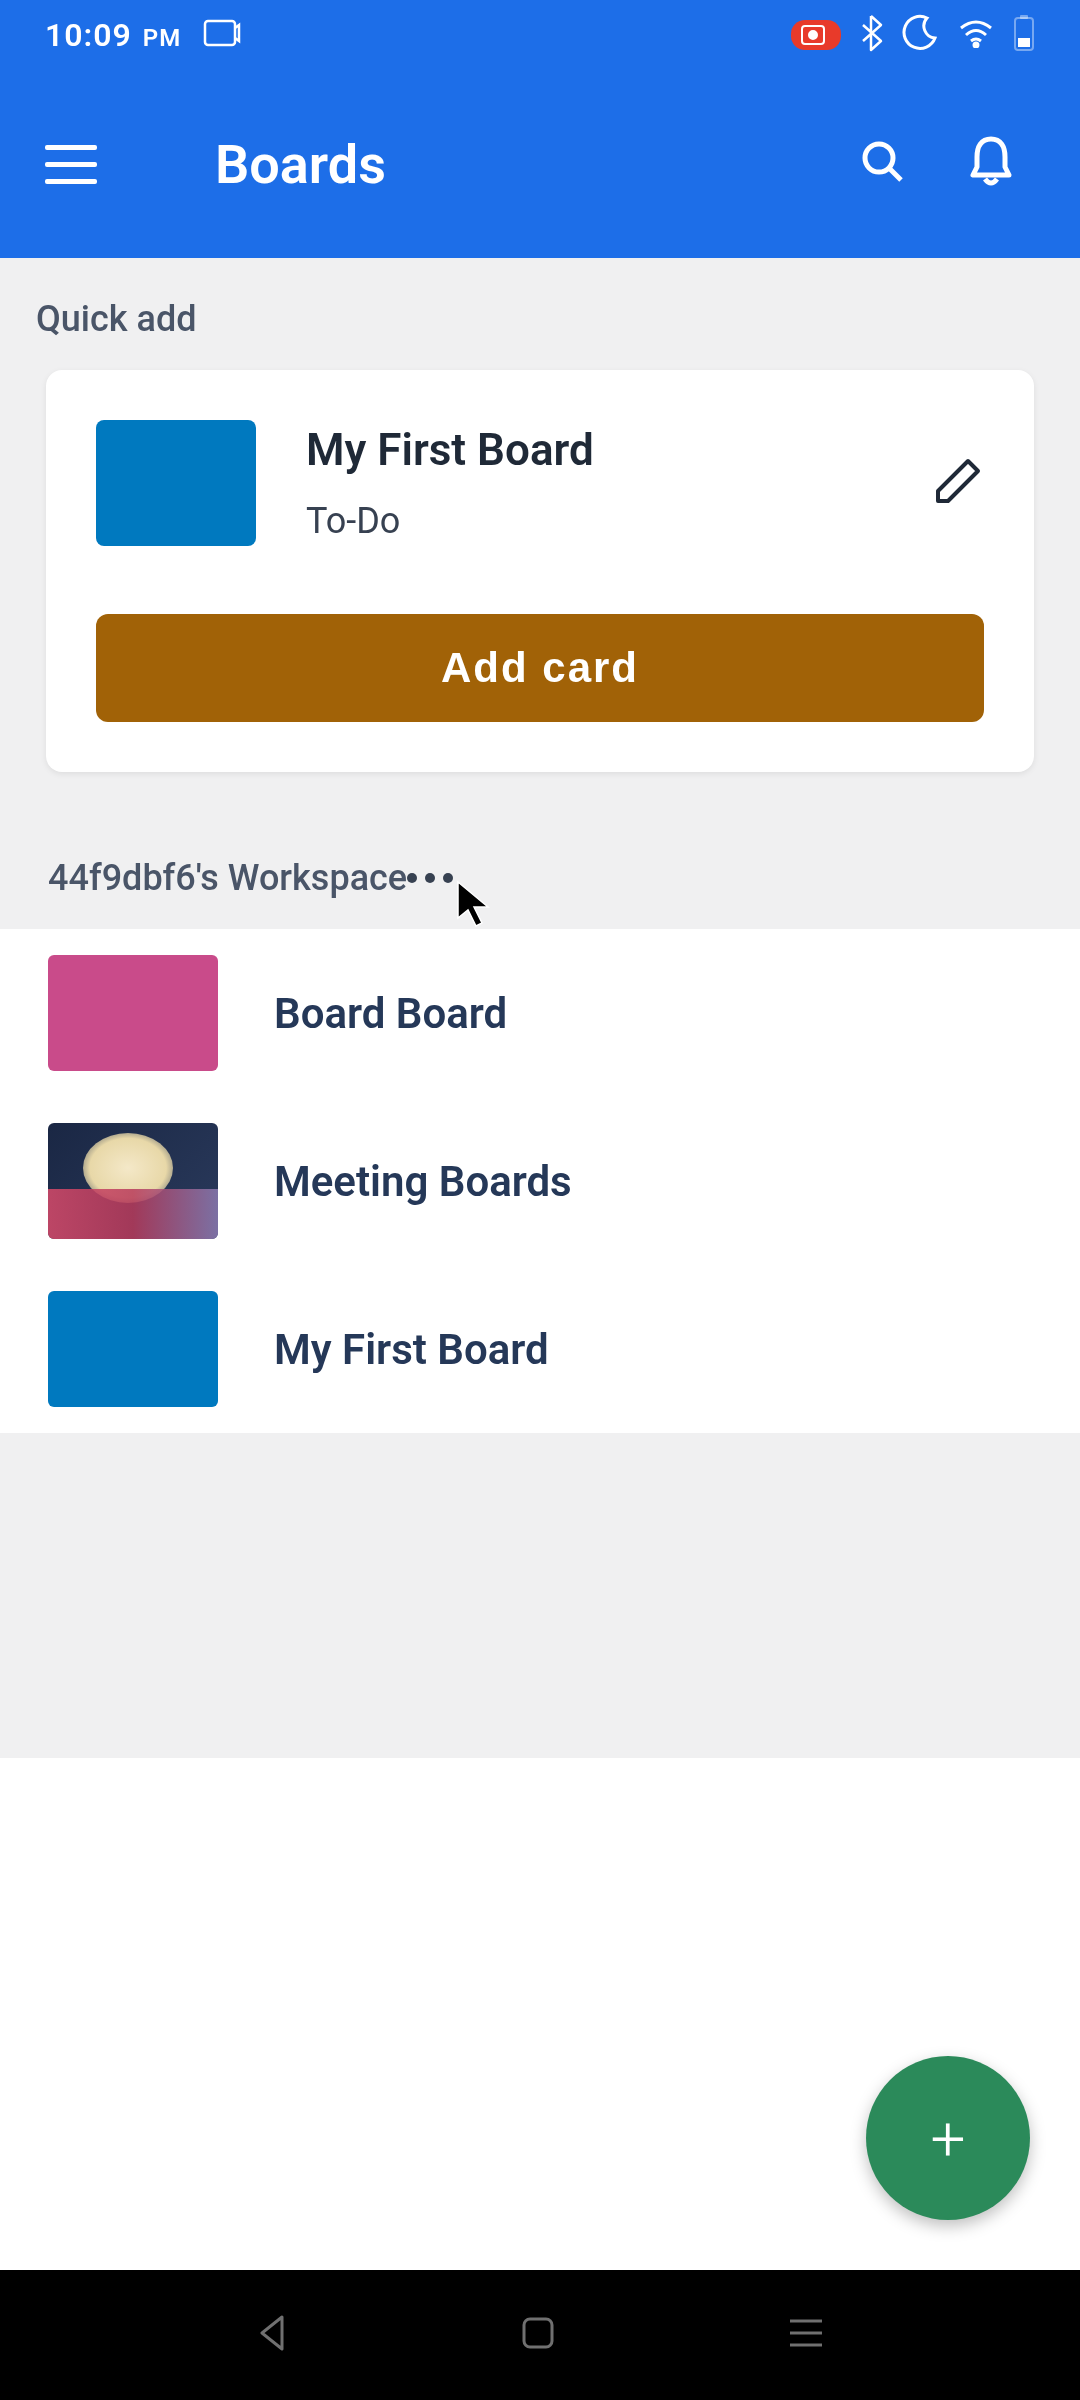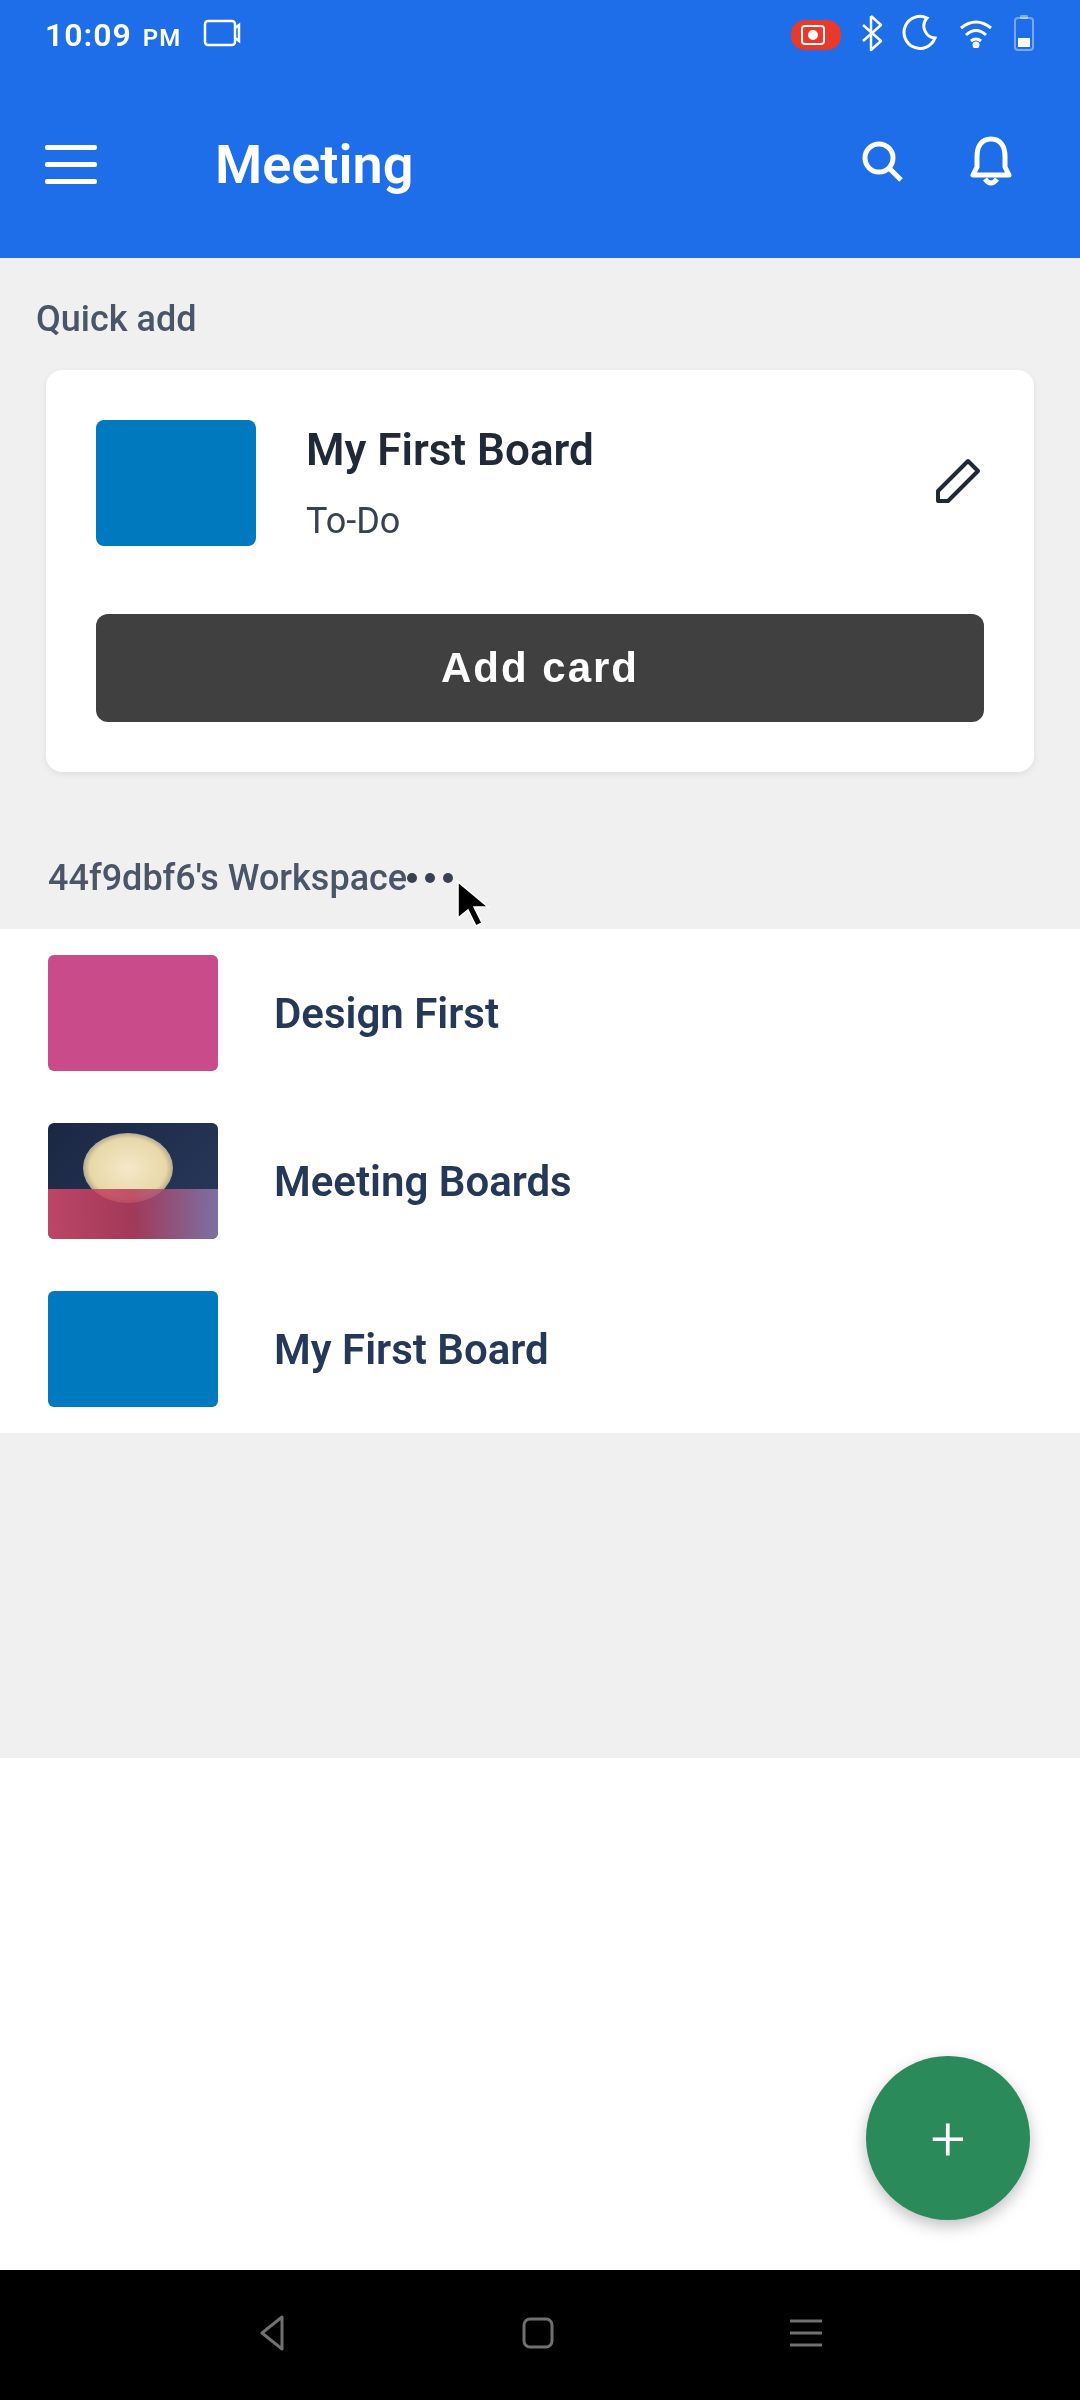--- a/index.html
+++ b/index.html
@@ -57,21 +57,21 @@
   }
   .quick-header { display: flex; align-items: center; gap: 50px; }
   .quick-thumb { width: 160px; height: 126px; background: #0079bf; border-radius: 8px; flex-shrink: 0; }
   .quick-text { flex: 1; }
   .quick-title { font-size: 44px; font-weight: 600; color: #1f2937; }
   .quick-sub { font-size: 36px; color: #374151; margin-top: 24px; }
   .add-card-btn {
     width: 100%;
     height: 108px;
     margin-top: 68px;
-    background: #404040;
+    background: #a16207;
     color: #fff;
     border: none;
     border-radius: 12px;
     font-size: 42px;
     font-weight: 600;
     letter-spacing: 2px;
     cursor: pointer;
   }
   
   .workspace-header {
@@ -204,21 +204,21 @@
     </span>
   </div>
 </div>
 
 <div class="app-bar">
   <div class="hamburger">
     <span></span>
       <span></span>
       <span></span>
   </div>
-  <div class="app-title">Meeting</div>
+  <div class="app-title">Boards</div>
   <div class="app-actions">
     <span>
       <svg width="48" height="48" viewBox="0 0 48 48" fill="none" stroke="#fff" stroke-width="5">
         <circle cx="20" cy="20" r="14"></circle>
         <path d="M31 31 L42 42"></path>
       </svg>
     </span>
     <span>
       <svg width="48" height="54" viewBox="0 0 48 54" fill="none" stroke="#fff" stroke-width="5" stroke-linejoin="round">
         <path d="M24 4 C14 4 10 12 10 22 L10 32 L6 40 L42 40 L38 32 L38 22 C38 12 34 4 24 4 Z"></path>
@@ -252,21 +252,21 @@
     <div class="more-dots">
       <span></span>
         <span></span>
         <span></span>
     </div>
   </div>
 
   <div class="board-list">
     <div class="board-item">
       <div class="board-thumb board-thumb-pink"></div>
-      <div class="board-name">Design First</div>
+      <div class="board-name">Board Board</div>
     </div>
     <div class="board-item">
       <div class="board-thumb board-thumb-illus"></div>
       <div class="board-name">Meeting Boards</div>
     </div>
     <div class="board-item">
       <div class="board-thumb board-thumb-blue"></div>
       <div class="board-name">My First Board</div>
     </div>
   </div>

